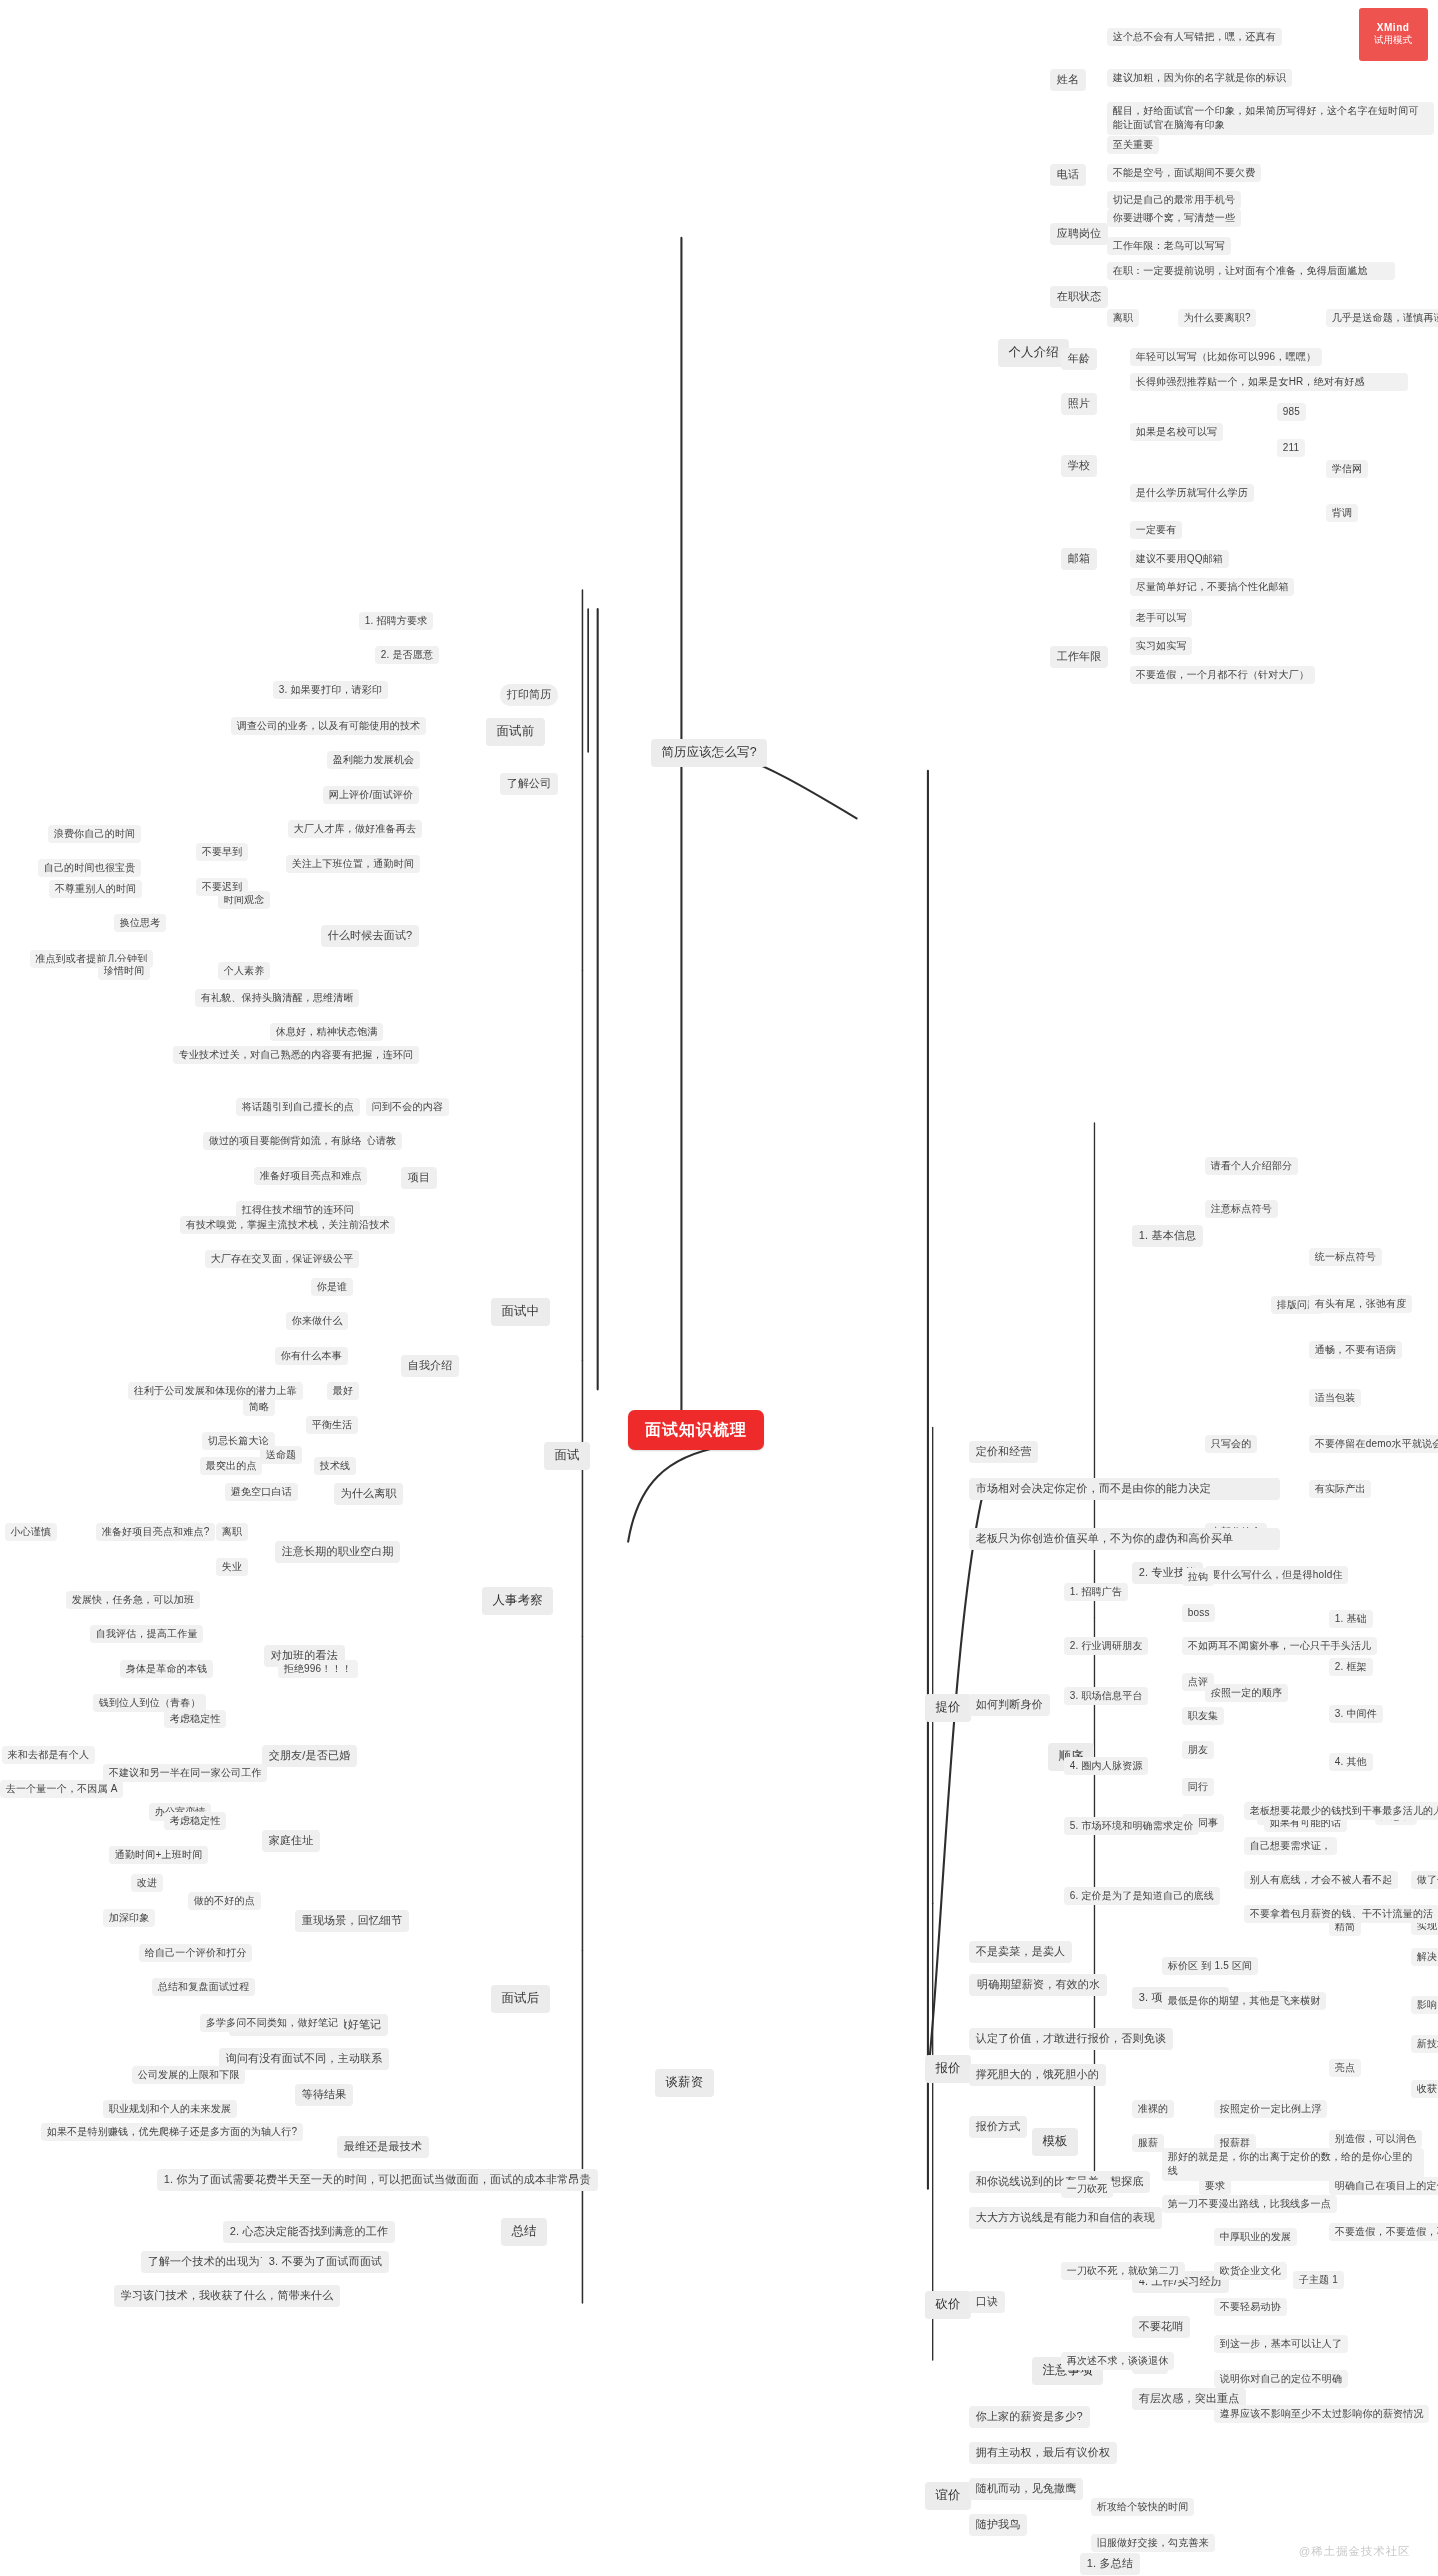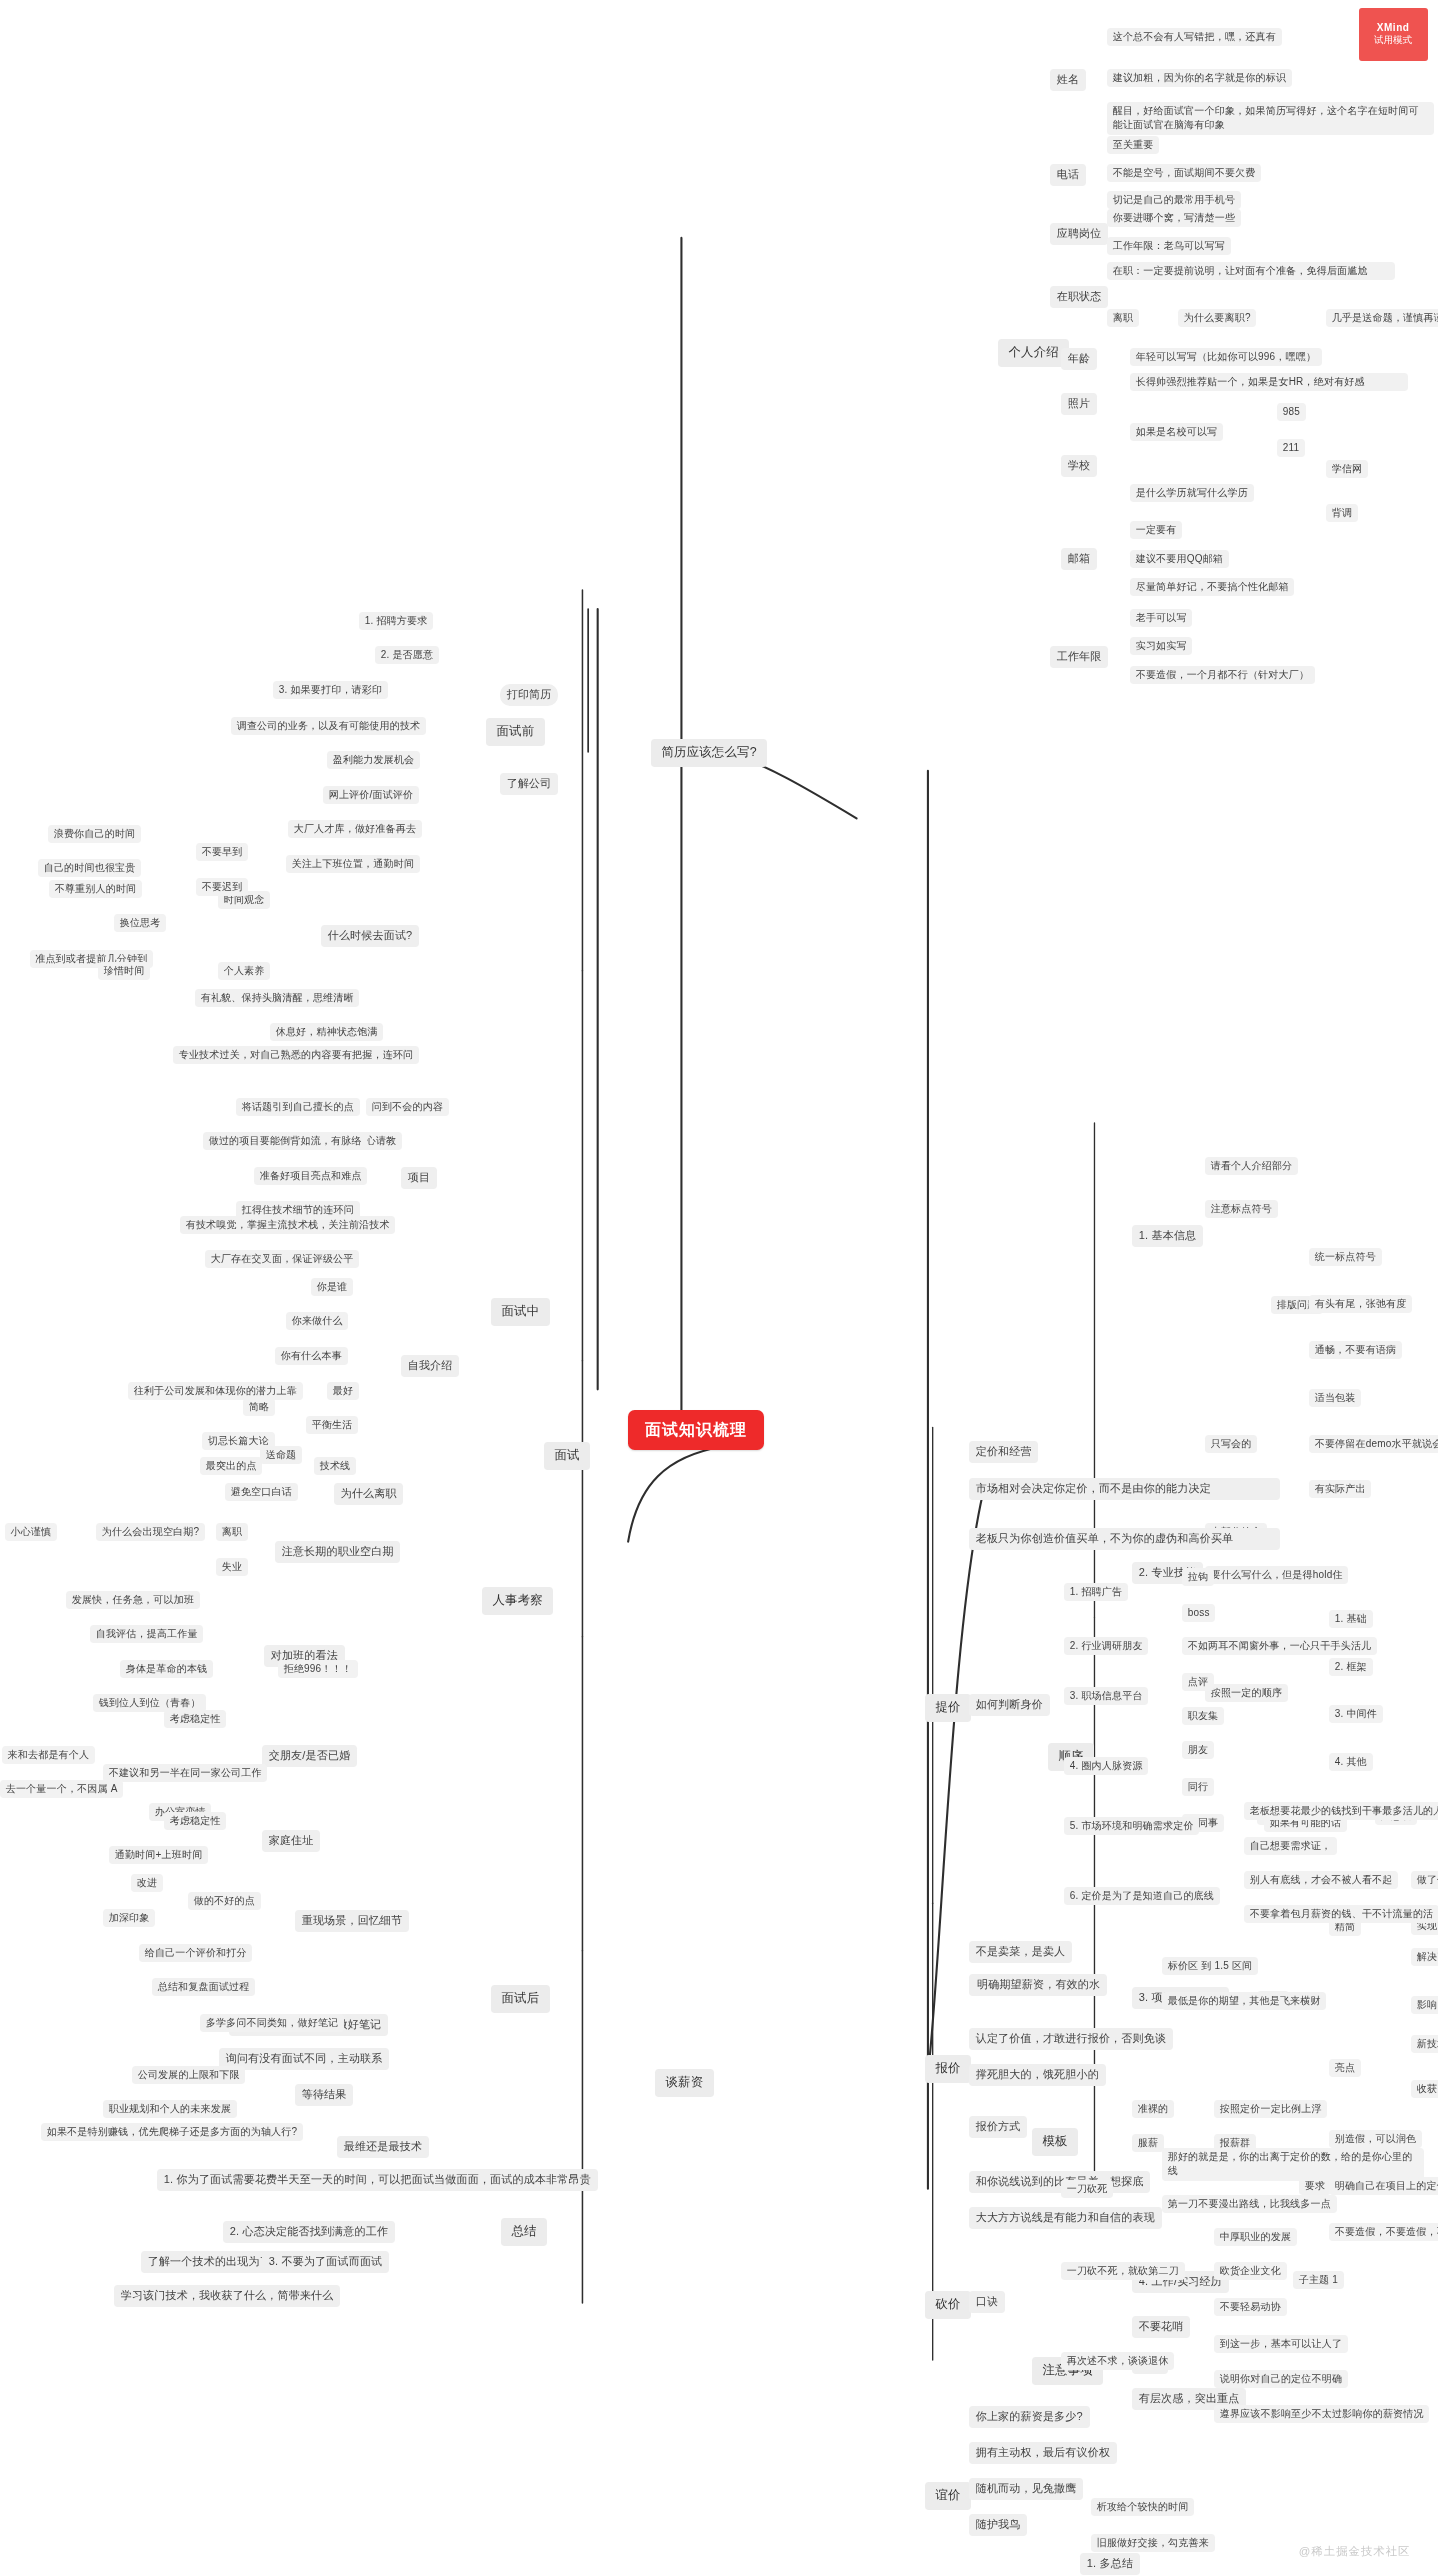--- a/index.html
+++ b/index.html
@@ -141,21 +141,21 @@
     <div class="node n-lvl3" style="left: 306px; top: 1416px;">平衡生活</div>
     <div class="node n-leaf" style="left: 243px; top: 1398px;">简略</div>
     <div class="node n-leaf" style="left: 202px; top: 1432px;">切忌长篇大论</div>
     <div class="node n-lvl3" style="left: 314px; top: 1457px;">技术线</div>
     <div class="node n-leaf" style="left: 200px; top: 1457px;">最突出的点</div>
     <div class="node n-lvl1" style="left: 482px; top: 1587px;">人事考察</div>
     <div class="node n-lvl2" style="left: 334px; top: 1483px;">为什么离职</div>
     <div class="node n-lvl3" style="left: 260px; top: 1446px;">送命题</div>
     <div class="node n-lvl3" style="left: 225px; top: 1483px;">避免空口白话</div>
     <div class="node n-lvl2" style="left: 275px; top: 1541px;">注意长期的职业空白期</div>
-    <div class="node n-lvl3" style="left: 96px; top: 1523px;">为什么会出现空白期?</div>
+    <div class="node n-lvl3" style="left: 96px; top: 1523px;">准备好项目亮点和难点?</div>
     <div class="node n-leaf" style="left: 4.8px; top: 1523px;">小心谨慎</div>
     <div class="node n-lvl3" style="left: 216px; top: 1523px;">离职</div>
     <div class="node n-lvl3" style="left: 216px; top: 1558px;">失业</div>
     <div class="node n-lvl2" style="left: 264px; top: 1645px;">对加班的看法</div>
     <div class="node n-lvl3" style="left: 66px; top: 1591px;">发展快，任务急，可以加班</div>
     <div class="node n-lvl3" style="left: 90px; top: 1625px;">自我评估，提高工作量</div>
     <div class="node n-lvl3" style="left: 120px; top: 1660px;">身体是革命的本钱</div>
     <div class="node n-lvl3" style="left: 93px; top: 1694px;">钱到位人到位（青春）</div>
     <div class="node n-leaf" style="left: 278px; top: 1660px;">拒绝996！！！</div>
     <div class="node n-lvl2" style="left: 262px; top: 1745px;">交朋友/是否已婚</div>
@@ -249,21 +249,21 @@
     <div class="node n-leaf" style="left: 1375px; top: 1807px;">随意取</div>
     <div class="node n-lvl3" style="left: 1257px; top: 1991px;">描述</div>
     <div class="node n-leaf" style="left: 1329px; top: 1918px;">精简</div>
     <div class="node n-leaf" style="left: 1411px; top: 1871px;">做了什么?</div>
     <div class="node n-leaf" style="left: 1411px; top: 1917px;">实现了什么(成就)?</div>
     <div class="node n-leaf" style="left: 1411px; top: 1948px;">解决了什么难题?</div>
     <div class="node n-leaf" style="left: 1411px; top: 1996px;">影响</div>
     <div class="node n-leaf" style="left: 1329px; top: 2059px;">亮点</div>
     <div class="node n-leaf" style="left: 1411px; top: 2035px;">新技术</div>
     <div class="node n-leaf" style="left: 1411px; top: 2080px;">收获</div>
-    <div class="node n-lvl3" style="left: 1299px; top: 2177px;">要求</div>
+    <div class="node n-lvl3" style="left: 1199px; top: 2177px;">要求</div>
     <div class="node n-leaf" style="left: 1329px; top: 2130px;">别造假，可以润色</div>
     <div class="node n-leaf" style="left: 1329px; top: 2177px;">明确自己在项目上的定位</div>
     <div class="node n-leaf" style="left: 1329px; top: 2223px;">不要造假，不要造假，不要造假</div>
     <div class="node n-lvl2" style="left: 1132px; top: 2271px;">4. 工作/实习经历</div>
     <div class="node n-lvl3" style="left: 1293px; top: 2271px;">子主题 1</div>
     <div class="node n-lvl1" style="left: 1032px; top: 2128px;">模板</div>
     <div class="node n-lvl1" style="left: 1032px; top: 2357px;">注意事项</div>
     <div class="node n-lvl2" style="left: 1132px; top: 2316px;">不要花哨</div>
     <div class="node n-lvl2" style="left: 1132px; top: 2352px;">简单</div>
     <div class="node n-lvl2" style="left: 1132px; top: 2388px;">有层次感，突出重点</div>

